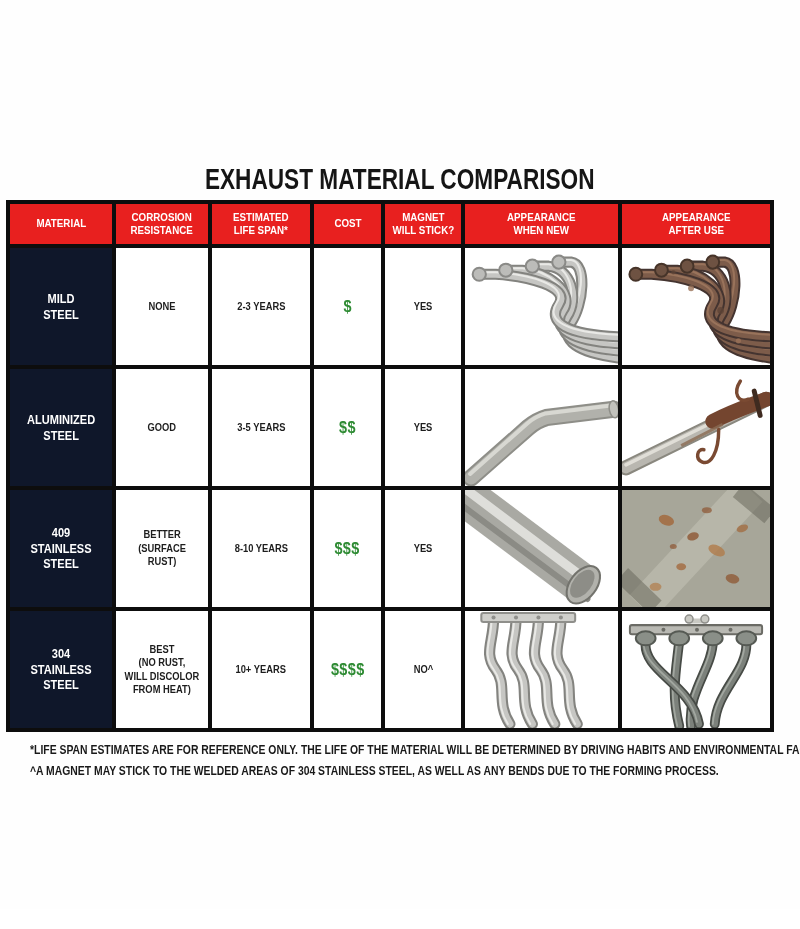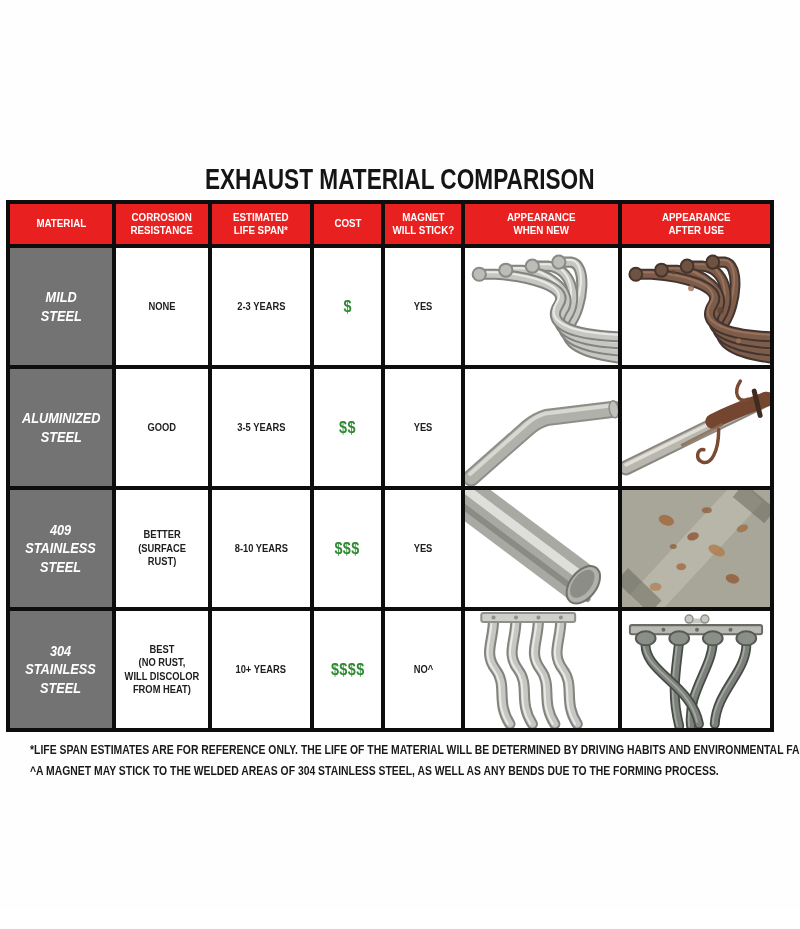--- a/index.html
+++ b/index.html
@@ -5,21 +5,21 @@
   html,body{margin:0;padding:0;}
   body{width:800px;height:929px;background:#ffffff;font-family:"Liberation Sans",sans-serif;overflow:hidden;}
   .page{position:relative;width:800px;height:909px;background:#fefefe;}
   .title{position:absolute;top:163px;left:0;width:100%;text-align:center;font-size:29px;font-weight:bold;color:#151515;}
   .title .cond{transform:scaleX(.78);}
   .cond{display:inline-block;transform:scaleX(.85);transform-origin:50% 50%;white-space:pre-line;font-weight:bold;}
   table.cmp{position:absolute;top:200px;left:6px;border-collapse:collapse;table-layout:fixed;}
   table.cmp td,table.cmp th{border:4px solid #0d0d0d;padding:0;text-align:center;vertical-align:middle;}
   th.hdr{background:#e8201f;color:#ffffff;height:40px;font-size:11.5px;line-height:1.15;font-weight:bold;}
   tr.data{height:121px;}
-  td.mat{background:#737373;color:#ffffff;font-size:15px;line-height:1.22;font-style:italic;}
+  td.mat{background:#0f172a;color:#ffffff;font-size:13px;line-height:1.22;}
   td.txt{background:#ffffff;color:#1d1d1d;font-size:11px;line-height:1.22;}
   td.cost{background:#ffffff;color:#2e8b33;font-size:16px;}
   td.cost .cond{letter-spacing:.5px;transform:scaleX(.9);}
   td.photo{background:#ffffff;padding:0;overflow:hidden;}
   td.photo svg{display:block;width:100%;height:117px;}
   .footnotes{position:absolute;top:739px;left:30px;color:#191919;font-weight:bold;}
   .fn{font-size:13.5px;line-height:21px;}
   .fn .fline{display:inline-block;transform:scaleX(.77);transform-origin:0 50%;white-space:nowrap;font-weight:bold;}
   
   .po{stroke:#83837f;stroke-width:11;fill:none;stroke-linecap:round;}

